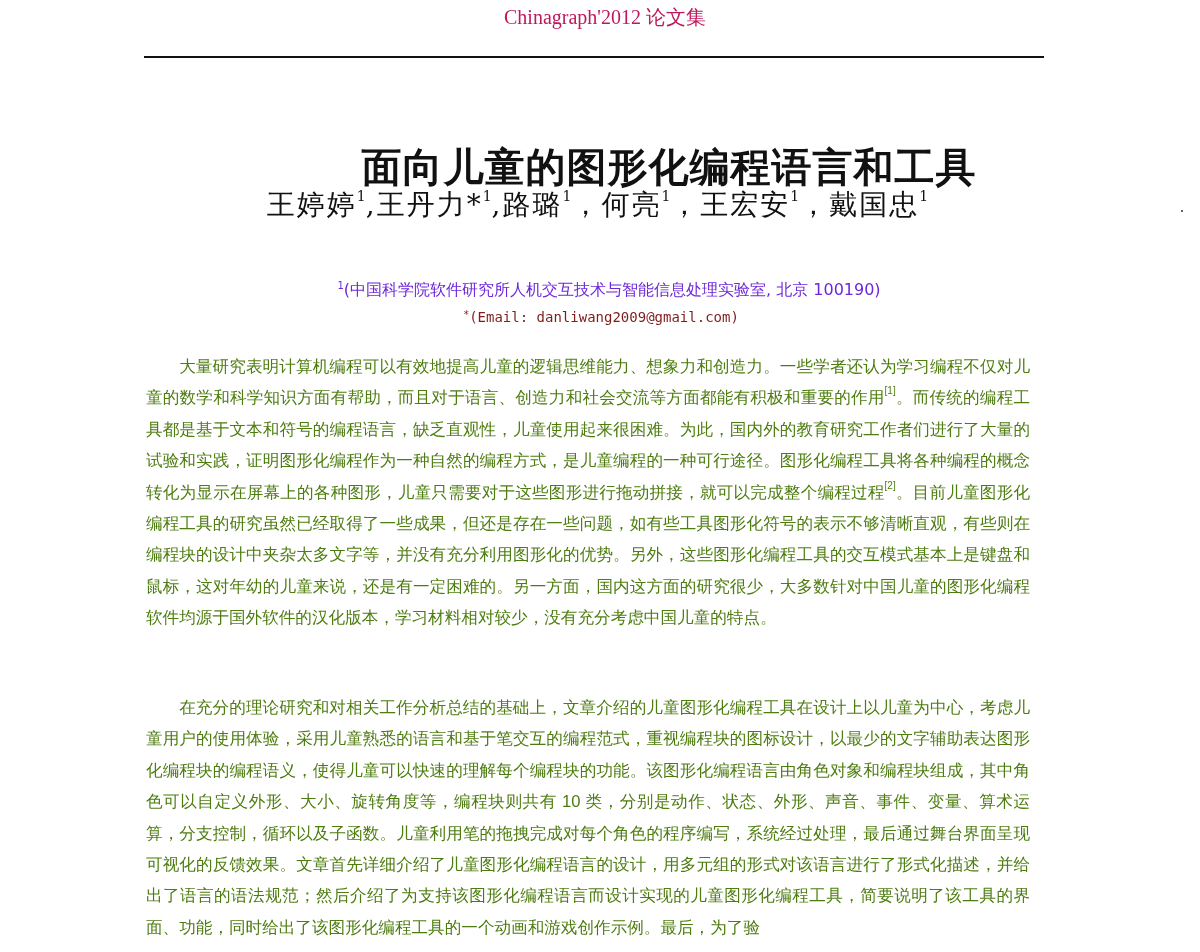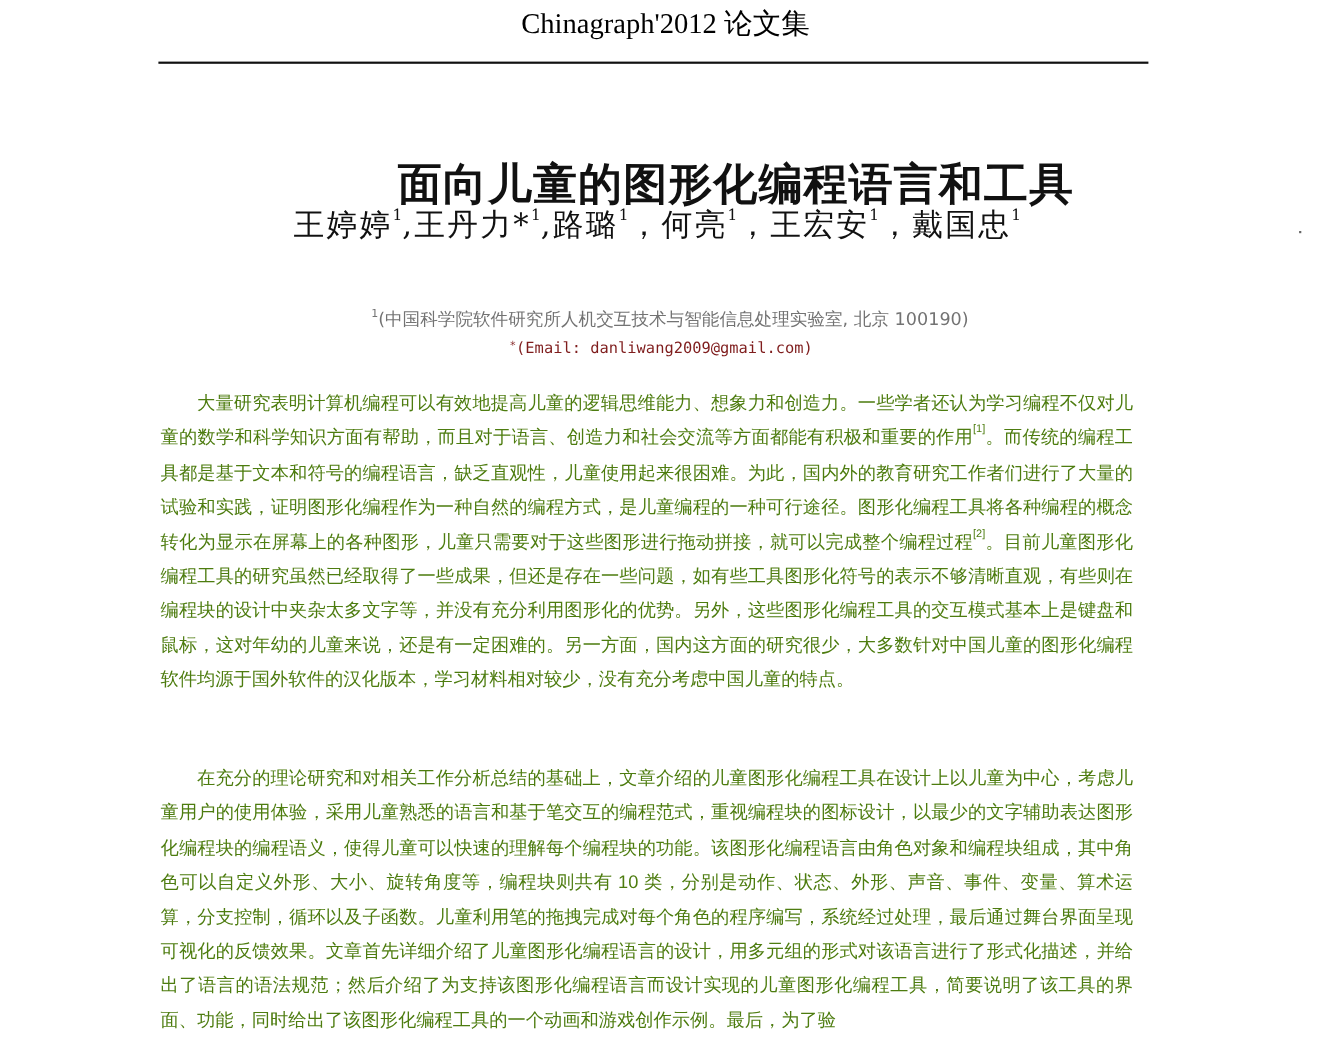--- a/index.html
+++ b/index.html
@@ -1,38 +1,38 @@
 <!DOCTYPE html>
 <html><head>
   <meta charset="utf-8">
   <style>
     html, body { margin: 0; padding: 0; background: #ffffff; }
     body { width: 1200px; height: 952px; position: relative; overflow: hidden; color: #111; }
     .header-text {
       position: absolute; left: 0; width: 1200px; top: 4px; text-align: center;
-      font-family: "Liberation Serif", "DejaVu Serif", serif; font-size: 26px; color: #000000;
+      font-family: "Liberation Serif", "DejaVu Serif", serif; font-size: 20px; color: #be185d;
       padding-left: 10px; box-sizing: border-box;
     }
     .header-rule {
       position: absolute; left: 144px; width: 900px; top: 56px; height: 2px; background: #111;
     }
     .title {
       position: absolute; left: 0; width: 1200px; top: 140px; text-align: center;
       font-family: "DejaVu Sans", sans-serif; font-weight: bold; font-size: 40px; letter-spacing: 1px;
       color: #111; padding-left: 138px; box-sizing: border-box;
     }
     .authors {
       position: absolute; left: 0; width: 1015px; top: 186px; text-align: center;
       font-family: "DejaVu Serif", serif; font-size: 28px; letter-spacing: 2px;
       color: #111; padding-left: 180px; box-sizing: border-box;
     }
     .authors sup { font-size: 14px; vertical-align: top; position: relative; top: 2px; letter-spacing: 0; }
     .affil {
       position: absolute; left: 0; width: 1200px; top: 280px; text-align: center;
-      font-family: "DejaVu Sans", sans-serif; font-size: 16px; color: #737373;
+      font-family: "DejaVu Sans", sans-serif; font-size: 16px; color: #6d28d9;
       padding-left: 18px; box-sizing: border-box;
     }
     .affil sup, .email sup { font-size: 10px; vertical-align: top; }
     .email {
       position: absolute; left: 0; width: 1200px; top: 309px; text-align: center;
       font-family: "DejaVu Sans Mono", monospace; font-size: 14px; color: #7f1d1d;
       padding-left: 2px; box-sizing: border-box;
     }
     .body-text {
       position: absolute; left: 146px; width: 884px;

